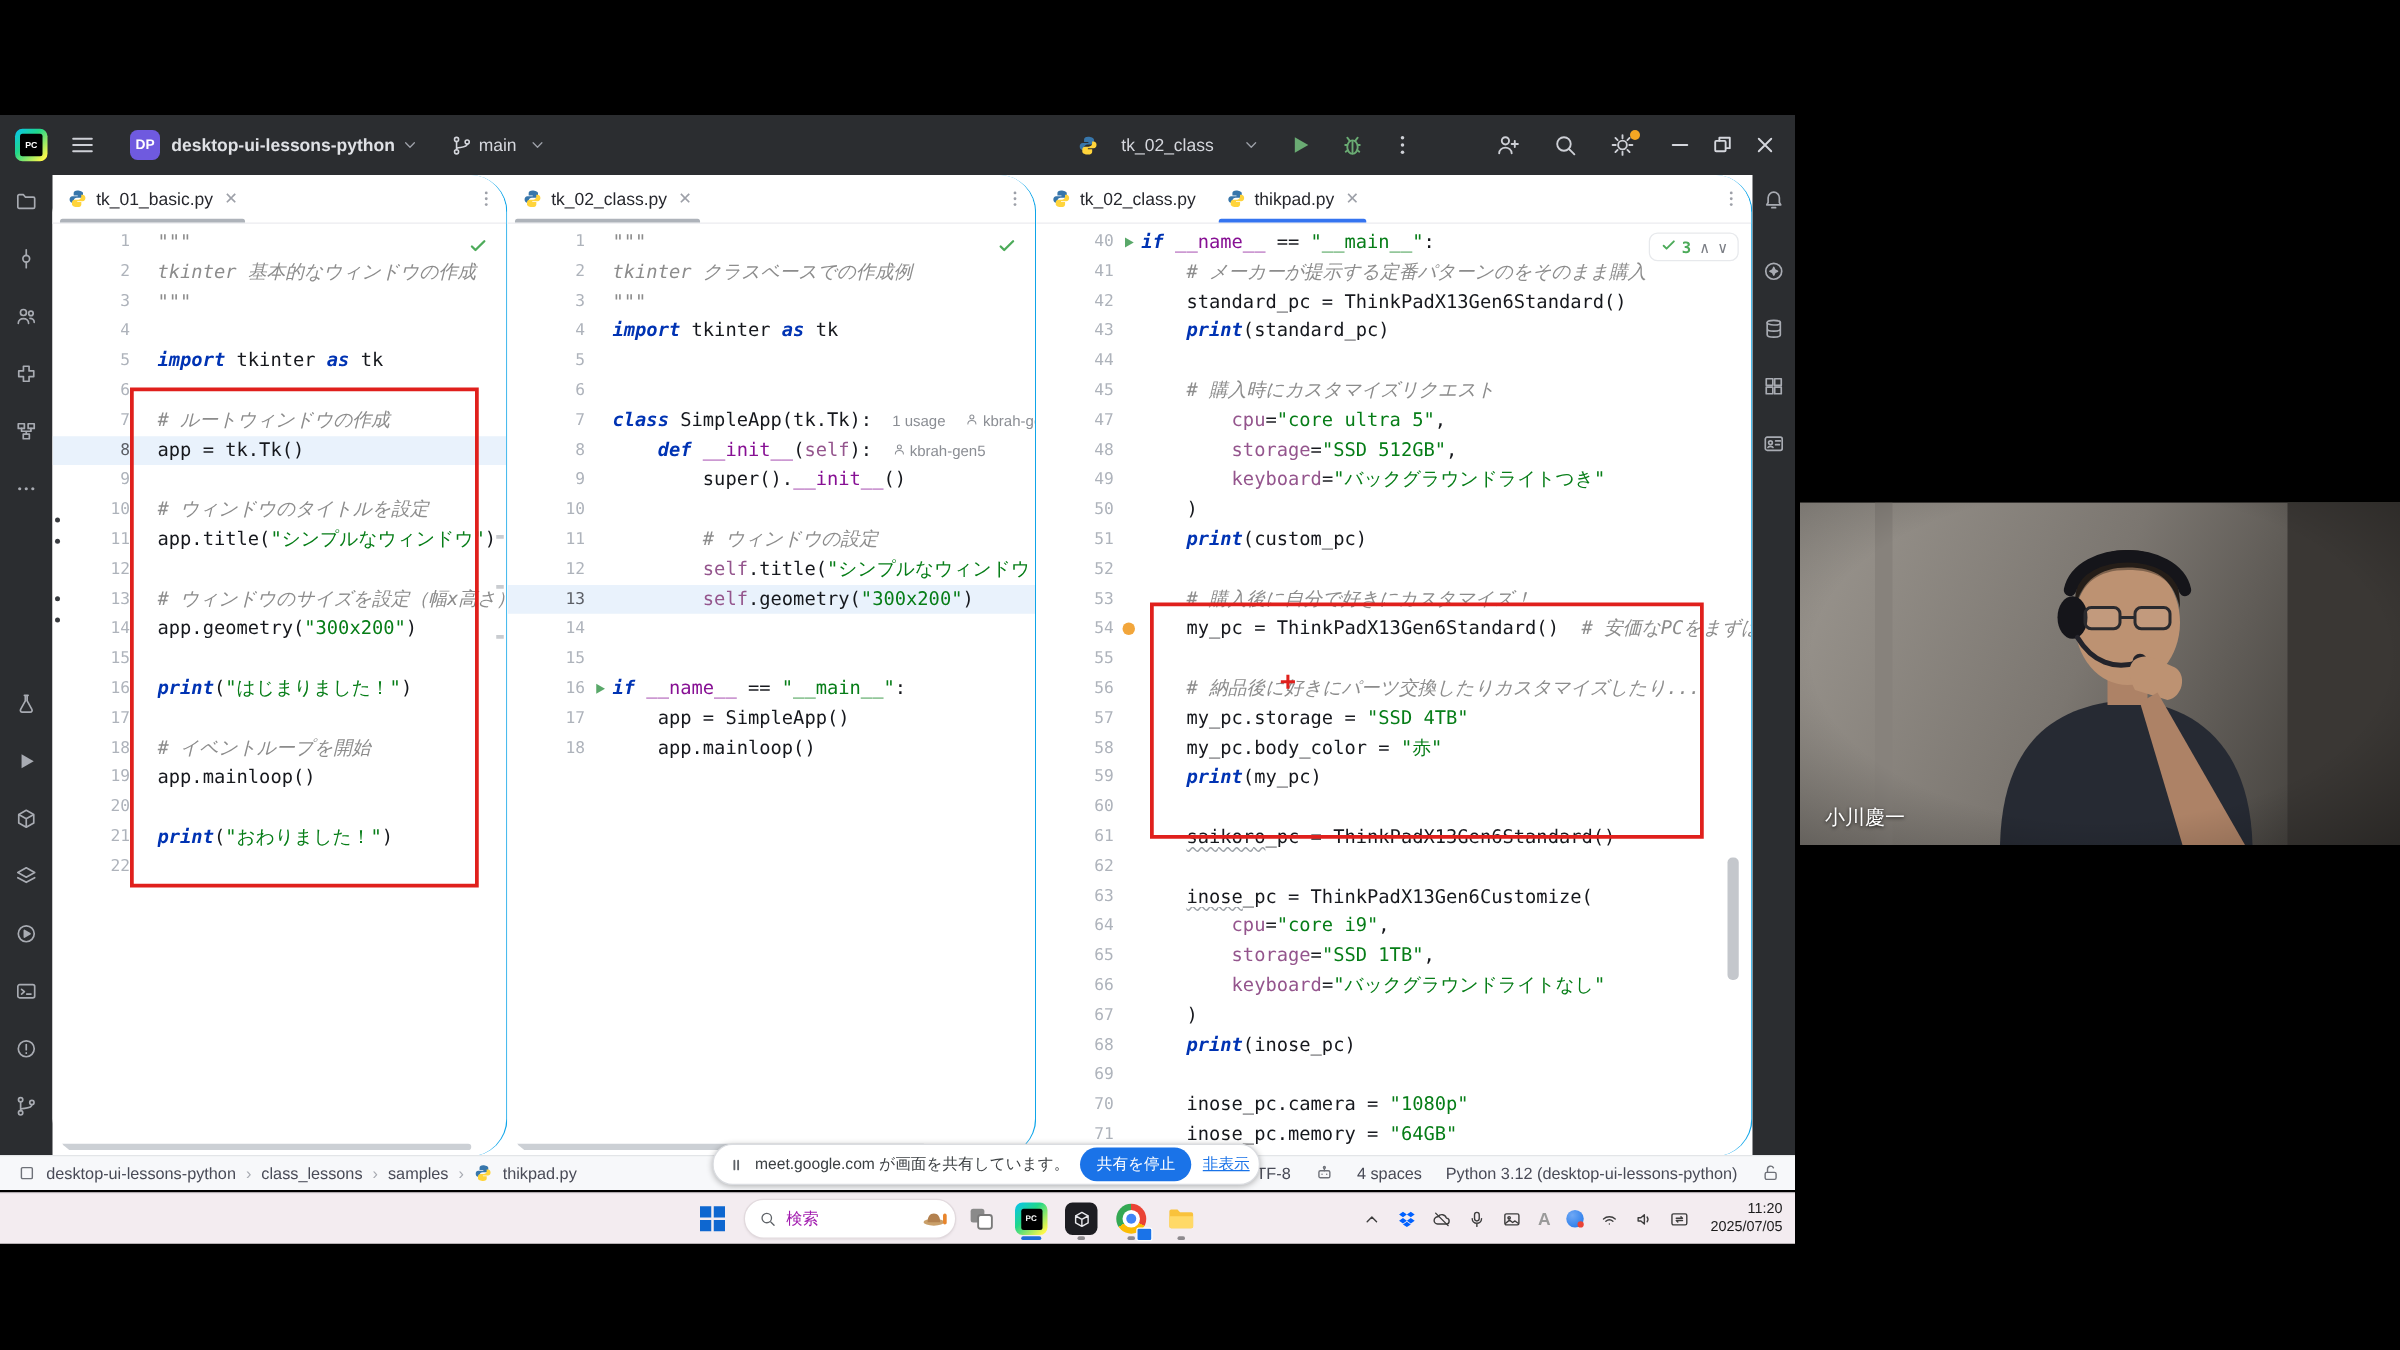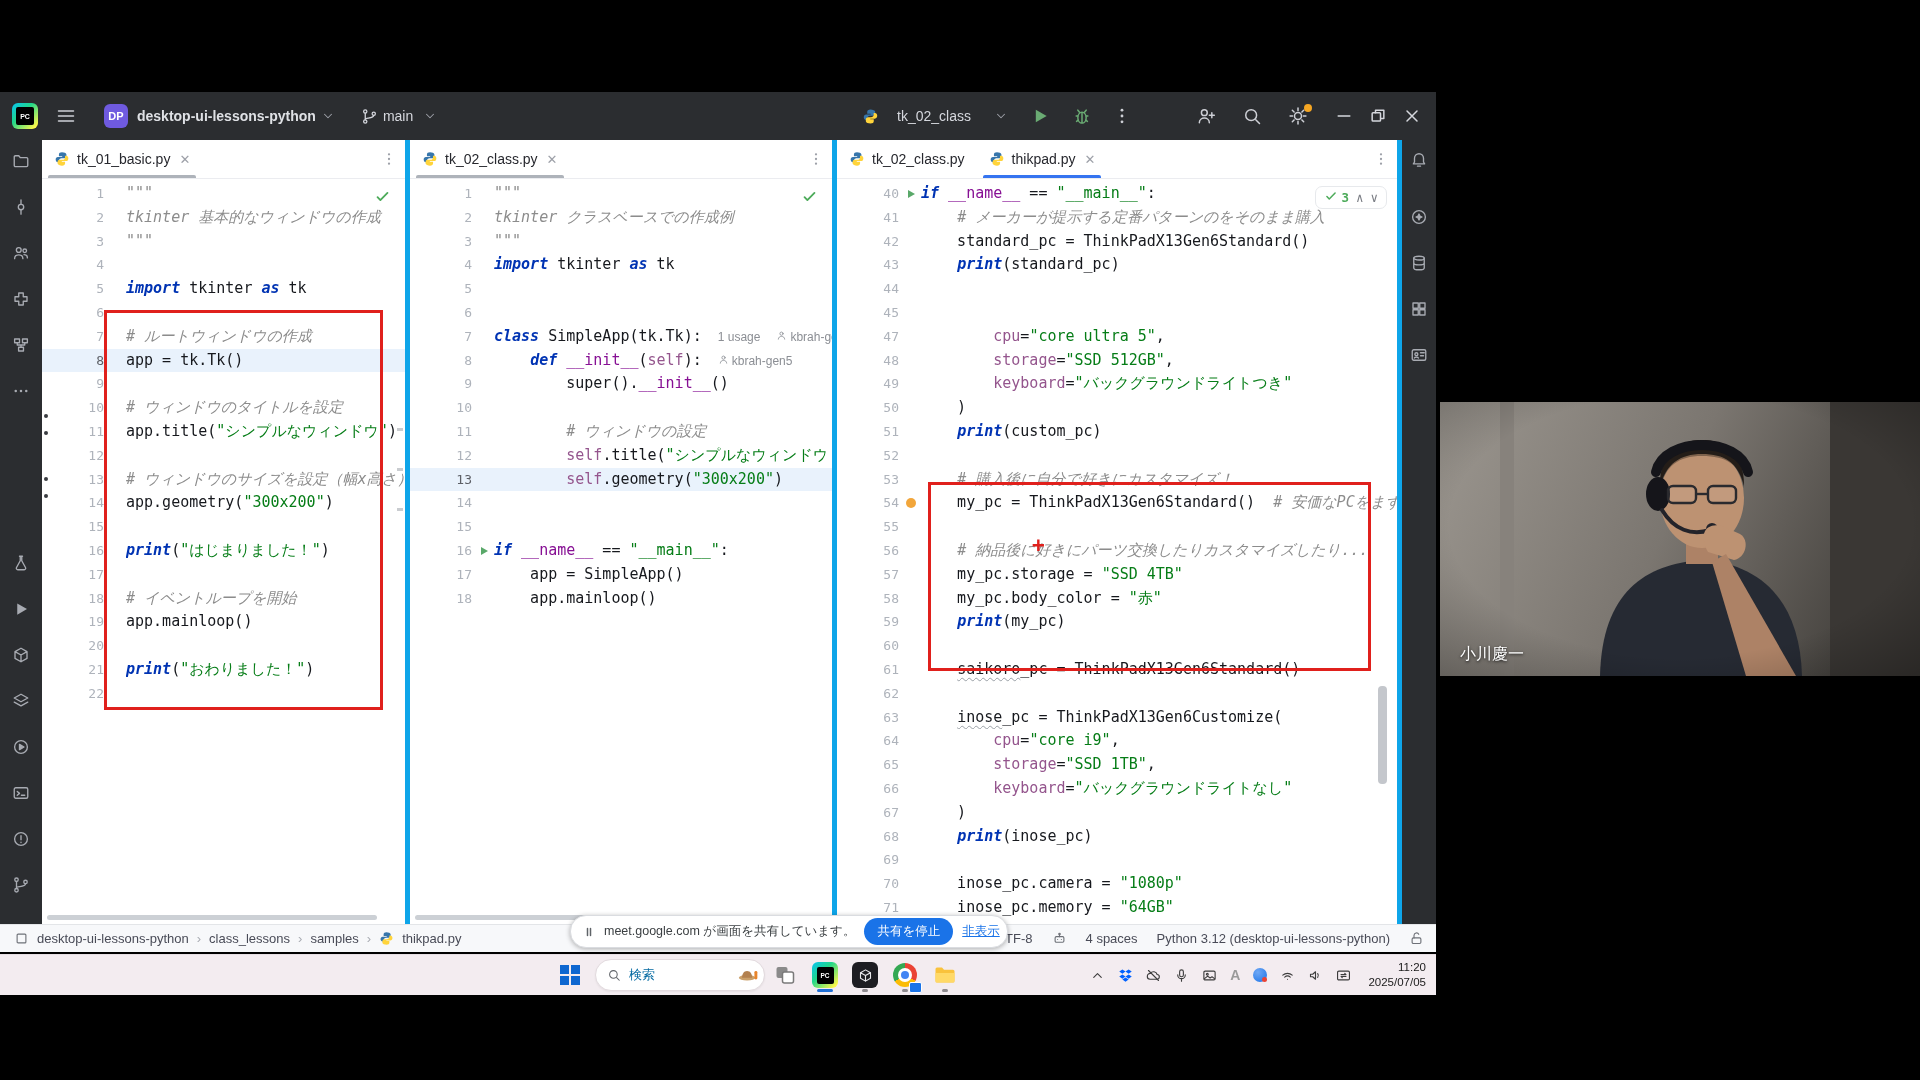--- a/index.html
+++ b/index.html
@@ -41,21 +41,21 @@
   .stripe-right{width:34px;}
   .stripe .sic{width:22px;height:22px;display:flex;align-items:center;justify-content:center;}
   .stripe .sic svg{width:18px;height:18px;display:block;}
   .stripe-left .sic{margin-top:24px;}
   .stripe-left .sic:first-child{margin-top:10px;}
   .stripe-left .gap-lower{margin-top:150px;}
   .stripe-right .sic{margin-top:24px;}
   .stripe-right .sic:first-child{margin-top:8px;}
   .stripe-right .gap-lower{margin-top:36px;}
   
-  .pane{position:relative;background:#fff;border-right:5px solid #0ea5e9;overflow:hidden;}
+  .pane{position:relative;background:#fff;border-right:1px solid #0ea5e9;overflow:hidden;border-radius:30px;}
   .pane1{width:363px;}  .pane2{width:422px;}  .pane3{flex:1;}
   .tabbar{height:38px;border-bottom:1px solid #ebecf0;display:flex;align-items:center;background:#fff;}
   .tab{height:100%;display:flex;align-items:center;gap:7px;padding:0 12px;font-size:14px;color:#27282e;position:relative;}
   .tab .pyicon svg{width:16px;height:16px;display:block;}
   .tab .close{color:#9da0a8;font-size:13px;margin-left:2px;}
   .tab.ul-blue::after{content:"";position:absolute;left:6px;right:6px;bottom:0;height:3px;background:#3574f0;border-radius:2px 2px 0 0;}
   .tab.ul-grey::after{content:"";position:absolute;left:6px;right:6px;bottom:0;height:3px;background:#aeb3ba;border-radius:2px 2px 0 0;}
   .tab-more{margin-left:auto;margin-right:8px;color:#9da0a8;}
   .tab-more svg{width:16px;height:16px;display:block;}
   .editor{position:absolute;top:38px;left:0;right:0;bottom:0;overflow:hidden;
@@ -101,21 +101,21 @@
   .status-right .icon svg{width:15px;height:15px;display:block;color:#6e7178;}
   
   .taskbar{position:absolute;left:0;top:862px;width:1436px;height:40px;background:#f3ecf0;border-top:1px solid #e6dee3;
            display:flex;align-items:center;}
   .tb-start-btn{margin-left:553px;width:34px;height:34px;display:flex;align-items:center;justify-content:center;border-radius:5px;}
   .winlogo{display:grid;grid-template-columns:9px 9px;grid-template-rows:9px 9px;gap:2px;}
   .winlogo i{background:#0e67d0;}
   .searchpill{width:152px;height:30px;margin-left:8px;background:#fff;border:1px solid #e2dade;border-radius:16px;
               display:flex;align-items:center;padding:0 5px 0 11px;box-shadow:0 1px 2px rgba(0,0,0,.06);}
   .searchpill .sico svg{width:14px;height:14px;color:#5f6368;display:block;}
-  .searchpill .stext{font-size:13px;color:#0369a1;margin-left:8px;}
+  .searchpill .stext{font-size:13px;color:#a21caf;margin-left:8px;}
   .searchpill .hat{margin-left:auto;}
   .searchpill .hat svg{width:22px;height:22px;display:block;}
   .tb-app{position:relative;width:40px;height:40px;display:flex;align-items:center;justify-content:center;}
   .tb-app .ind{position:absolute;bottom:3px;left:50%;transform:translateX(-50%);height:3px;border-radius:2px;background:#8e8a8e;width:6px;}
   .tb-app .ind.active{width:16px;background:#1f6fd6;}
   .pc-ico{width:26px;height:26px;border-radius:6px;background:linear-gradient(135deg,#07c3f2 0%,#21d789 40%,#fcf84a 90%);
           display:flex;align-items:center;justify-content:center;}
   .pc-ico i{width:17px;height:17px;background:#000;border-radius:2px;color:#fff;font-style:normal;font-size:6.5px;font-weight:bold;
             display:flex;align-items:center;justify-content:center;}
   .dark-ico{width:26px;height:26px;border-radius:6px;background:#1d1d22;display:flex;align-items:center;justify-content:center;color:#e8e8ec;}
@@ -498,21 +498,21 @@
             </div>
           <div class="editor">
             <div class="code-lines">
                 <div class="code-line"><div class="gut"><span class="ln">40</span></div><span class="gmark"><svg viewBox="0 0 24 24" fill="#59a869">
                       <path d="M6 4v16l14-8z"></path>
                     </svg></span><div class="ltxt"><span class="tk-k">if</span><span class="tk-p"> </span><span class="tk-du">__name__</span><span class="tk-p"> == </span><span class="tk-s">"__main__"</span><span class="tk-p">:</span></div></div>
                 <div class="code-line"><div class="gut"><span class="ln">41</span></div><span class="gmark"></span><div class="ltxt"><span class="tk-p">    </span><span class="tk-c"># メーカーが提示する定番パターンのをそのまま購入</span></div></div>
                 <div class="code-line"><div class="gut"><span class="ln">42</span></div><span class="gmark"></span><div class="ltxt"><span class="tk-p">    standard_pc = ThinkPadX13Gen6Standard()</span></div></div>
                 <div class="code-line"><div class="gut"><span class="ln">43</span></div><span class="gmark"></span><div class="ltxt"><span class="tk-p">    </span><span class="tk-k">print</span><span class="tk-p">(standard_pc)</span></div></div>
                 <div class="code-line"><div class="gut"><span class="ln">44</span></div><span class="gmark"></span><div class="ltxt"></div></div>
-                <div class="code-line"><div class="gut"><span class="ln">45</span></div><span class="gmark"></span></div>
+                <div class="code-line"><div class="gut"><span class="ln">45</span></div><span class="gmark"></span><div class="ltxt"><span class="tk-p">    </span><span class="tk-c"># 購入時にカスタマイズリクエスト</span></div></div>
                 <div class="code-line"><div class="gut"><span class="ln">47</span></div><span class="gmark"></span><div class="ltxt"><span class="tk-p">        </span><span class="tk-sf">cpu</span><span class="tk-p">=</span><span class="tk-s">"core ultra 5"</span><span class="tk-p">,</span></div></div>
                 <div class="code-line"><div class="gut"><span class="ln">48</span></div><span class="gmark"></span><div class="ltxt"><span class="tk-p">        </span><span class="tk-sf">storage</span><span class="tk-p">=</span><span class="tk-s">"SSD 512GB"</span><span class="tk-p">,</span></div></div>
                 <div class="code-line"><div class="gut"><span class="ln">49</span></div><span class="gmark"></span><div class="ltxt"><span class="tk-p">        </span><span class="tk-sf">keyboard</span><span class="tk-p">=</span><span class="tk-s">"バックグラウンドライトつき"</span></div></div>
                 <div class="code-line"><div class="gut"><span class="ln">50</span></div><span class="gmark"></span><div class="ltxt"><span class="tk-p">    )</span></div></div>
                 <div class="code-line"><div class="gut"><span class="ln">51</span></div><span class="gmark"></span><div class="ltxt"><span class="tk-p">    </span><span class="tk-k">print</span><span class="tk-p">(custom_pc)</span></div></div>
                 <div class="code-line"><div class="gut"><span class="ln">52</span></div><span class="gmark"></span><div class="ltxt"></div></div>
                 <div class="code-line"><div class="gut"><span class="ln">53</span></div><span class="gmark"></span><div class="ltxt"><span class="tk-p">    </span><span class="tk-c"># 購入後に自分で好きにカスタマイズ！</span></div></div>
                 <div class="code-line"><div class="gut"><span class="ln">54</span></div><span class="gmark"><span class="bpdot"></span></span><div class="ltxt"><span class="tk-p">    my_pc = ThinkPadX13Gen6Standard()  </span><span class="tk-c"># 安価なPCをまずは購入</span></div></div>
                 <div class="code-line"><div class="gut"><span class="ln">55</span></div><span class="gmark"></span><div class="ltxt"></div></div>
                 <div class="code-line"><div class="gut"><span class="ln">56</span></div><span class="gmark"></span><div class="ltxt"><span class="tk-p">    </span><span class="tk-c"># 納品後に好きにパーツ交換したりカスタマイズしたり...</span></div></div>

